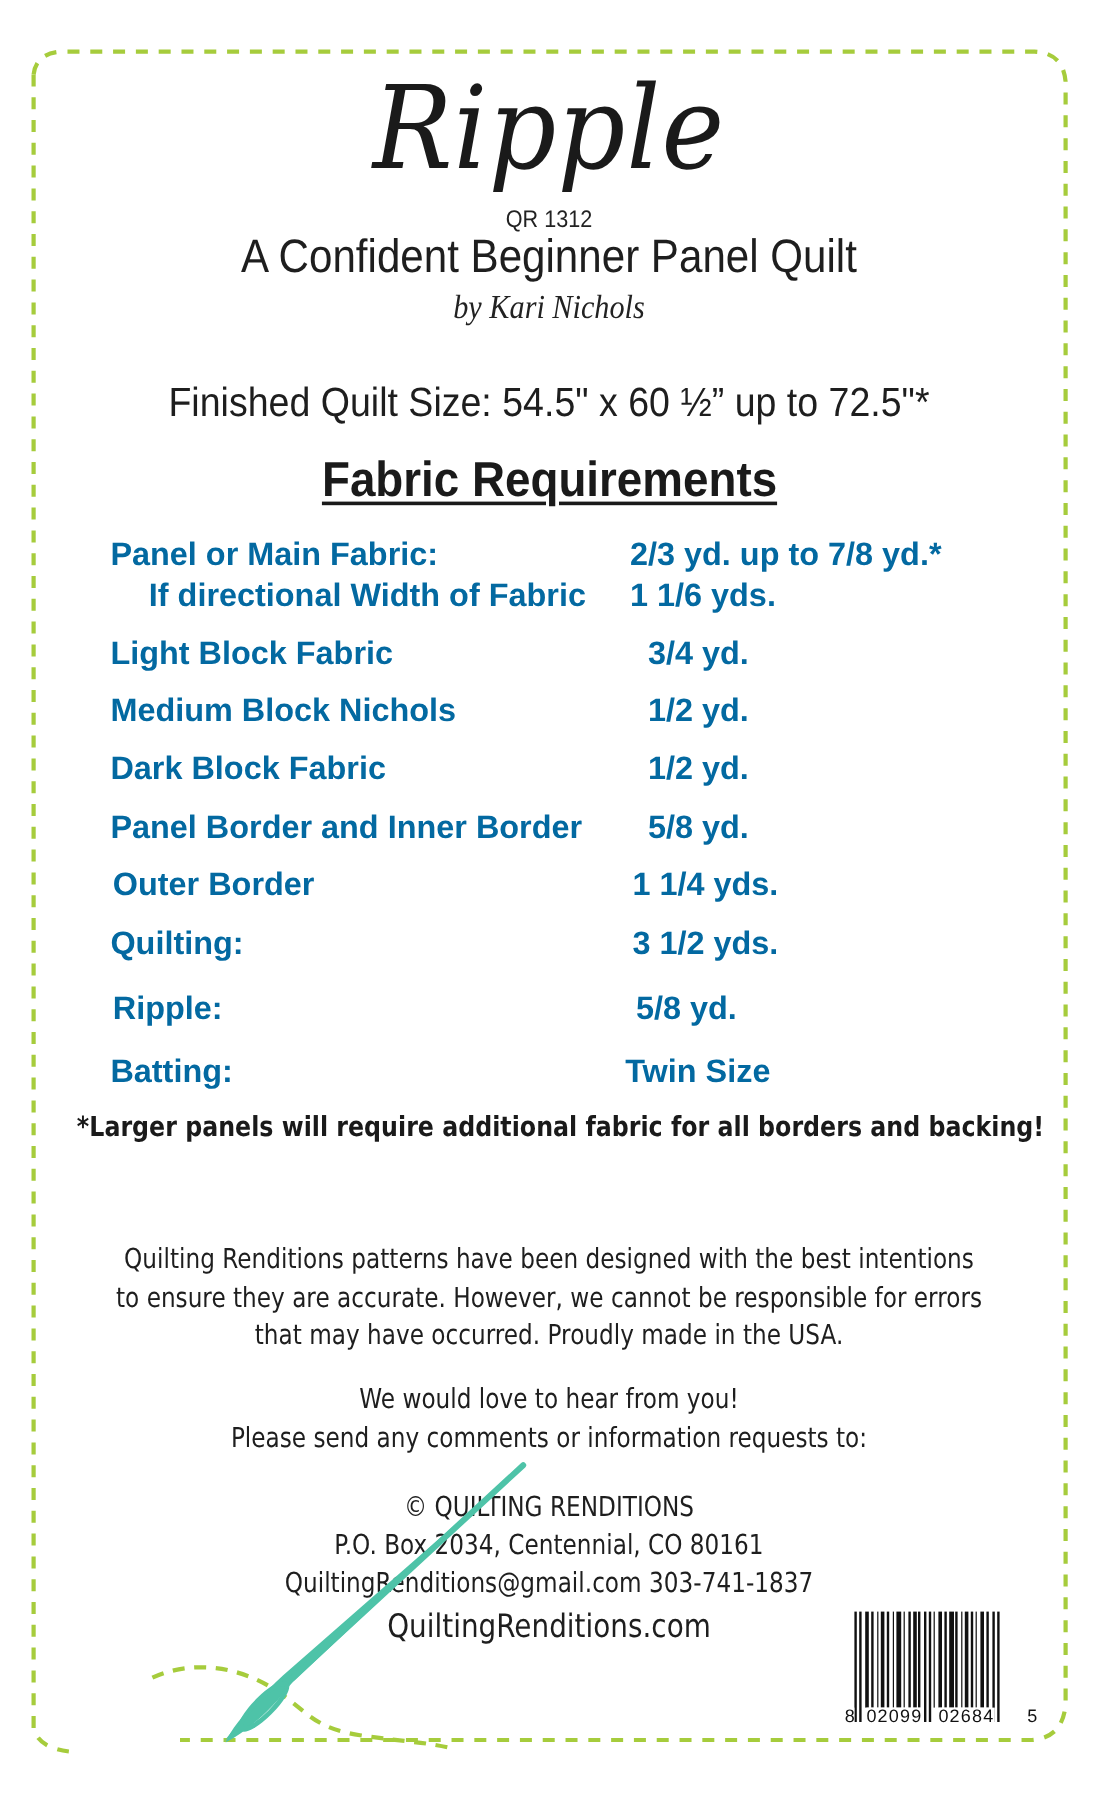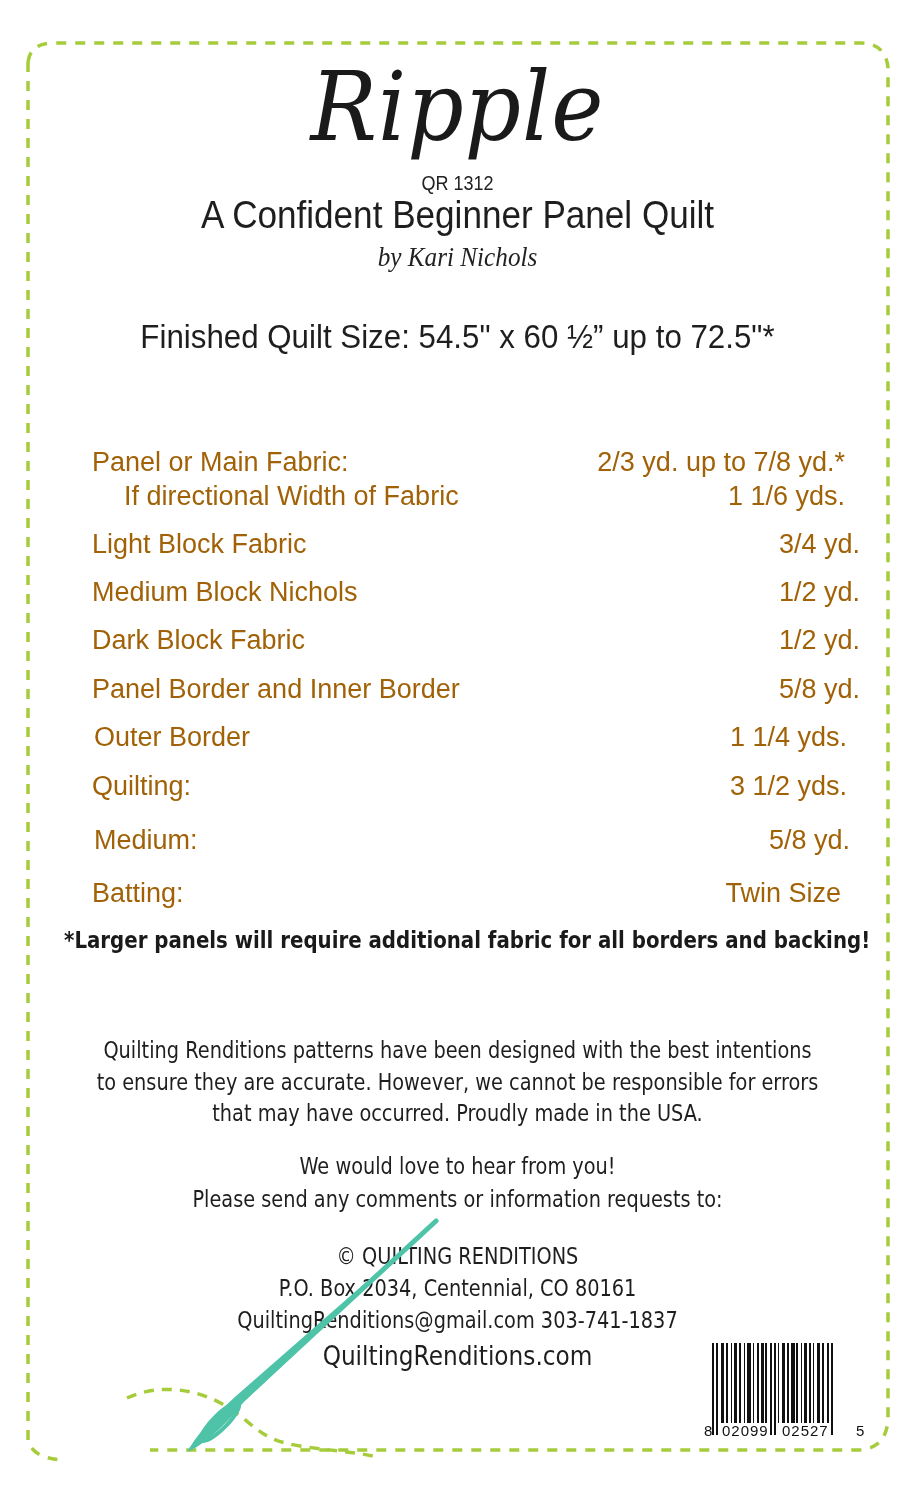--- a/index.html
+++ b/index.html
@@ -88,29 +88,30 @@
       text-decoration-thickness: 3px;
       text-underline-offset: 5px;
       display: inline-block;
       transform: scaleX(0.93);
     }
     .req-row {
       position: absolute;
       font-family: "Liberation Sans", sans-serif;
       font-size: 27px;
       line-height: 32px;
-      color: #a16207;
+      color: #0369a1;
       white-space: nowrap;
+      font-weight: bold;
     }
     .req-label { left: 92px; }
     .req-label.indent { left: 124px; }
     .req-value {
       width: 320px;
       left: 525px;
-      text-align: right;
+      text-align: left;
     }
     .note {
       top: 924px;
       font-family: "DejaVu Sans", sans-serif;
       font-weight: bold;
       font-size: 23px;
       line-height: 32px;
       color: #1a1a1a;
       transform: scaleX(0.86);
     }
@@ -174,20 +175,23 @@
     <path d="M 28 62 L 28 1440 Q 32 1458 62 1460" fill="none" stroke="#a6cc3c" stroke-width="3.5" stroke-dasharray="10 9"></path>
   </svg>
 
   <div class="center-text title">Ripple</div>
   <div class="center-text code">QR 1312</div>
   <div class="center-text subtitle">A Confident Beginner Panel Quilt</div>
   <div class="center-text author">by Kari Nichols</div>
 
   <div class="center-text size">Finished Quilt Size: 54.5" x 60 ½” up to 72.5"*</div>
 
+  <div class="center-text req-heading">
+    <span>Fabric Requirements</span>
+  </div>
 
   <div>
     <div class="req-row req-label" style="top:446px">Panel or Main Fabric:</div>
     <div class="req-row req-value" style="top:446px">2/3 yd. up to 7/8 yd.*</div>
 
     <div class="req-row req-label indent" style="top:480px">If directional Width of Fabric</div>
     <div class="req-row req-value" style="top:480px">1 1/6 yds.</div>
 
     <div class="req-row req-label" style="top:528px">Light Block Fabric</div>
     <div class="req-row req-value" style="top:528px; left:540px">3/4 yd.</div>
@@ -200,21 +204,21 @@
 
     <div class="req-row req-label" style="top:673px">Panel Border and Inner Border</div>
     <div class="req-row req-value" style="top:673px; left:540px">5/8 yd.</div>
 
     <div class="req-row req-label" style="top:721px; left:94px">Outer Border</div>
     <div class="req-row req-value" style="top:721px; left:527px">1 1/4 yds.</div>
 
     <div class="req-row req-label" style="top:770px">Quilting:</div>
     <div class="req-row req-value" style="top:770px; left:527px">3 1/2 yds.</div>
 
-    <div class="req-row req-label" style="top:824px; left:94px">Medium:</div>
+    <div class="req-row req-label" style="top:824px; left:94px">Ripple:</div>
     <div class="req-row req-value" style="top:824px; left:530px">5/8 yd.</div>
 
     <div class="req-row req-label" style="top:877px">Batting:</div>
     <div class="req-row req-value" style="top:877px; left:521px">Twin Size</div>
   </div>
 
   <div class="center-text note">*Larger panels will require additional fabric for all borders and backing!</div>
 
   <div>
     <div class="center-text para" style="top:1034px">Quilting Renditions patterns have been designed with the best intentions</div>
@@ -292,17 +296,17 @@
         <i style="width:3px"></i>
         <i class="gap" style="width:2px"></i>
       <i style="width:2px"></i>
         <i class="gap" style="width:3px"></i>
       <i class="tall" style="width:2px"></i>
         <i class="gap" style="width:2px"></i>
         <i class="tall" style="width:2px"></i>
     </div>
     <span class="barcode-digit" style="left:0px; top:80px">8</span>
     <span class="barcode-digit" style="left:18px; top:80px; letter-spacing:1px">02099</span>
-    <span class="barcode-digit" style="left:78px; top:80px; letter-spacing:1px">02527</span>
+    <span class="barcode-digit" style="left:78px; top:80px; letter-spacing:1px">02684</span>
     <span class="barcode-digit" style="left:152px; top:80px">5</span>
   </div>
 
 </div>
 
 </body></html>

